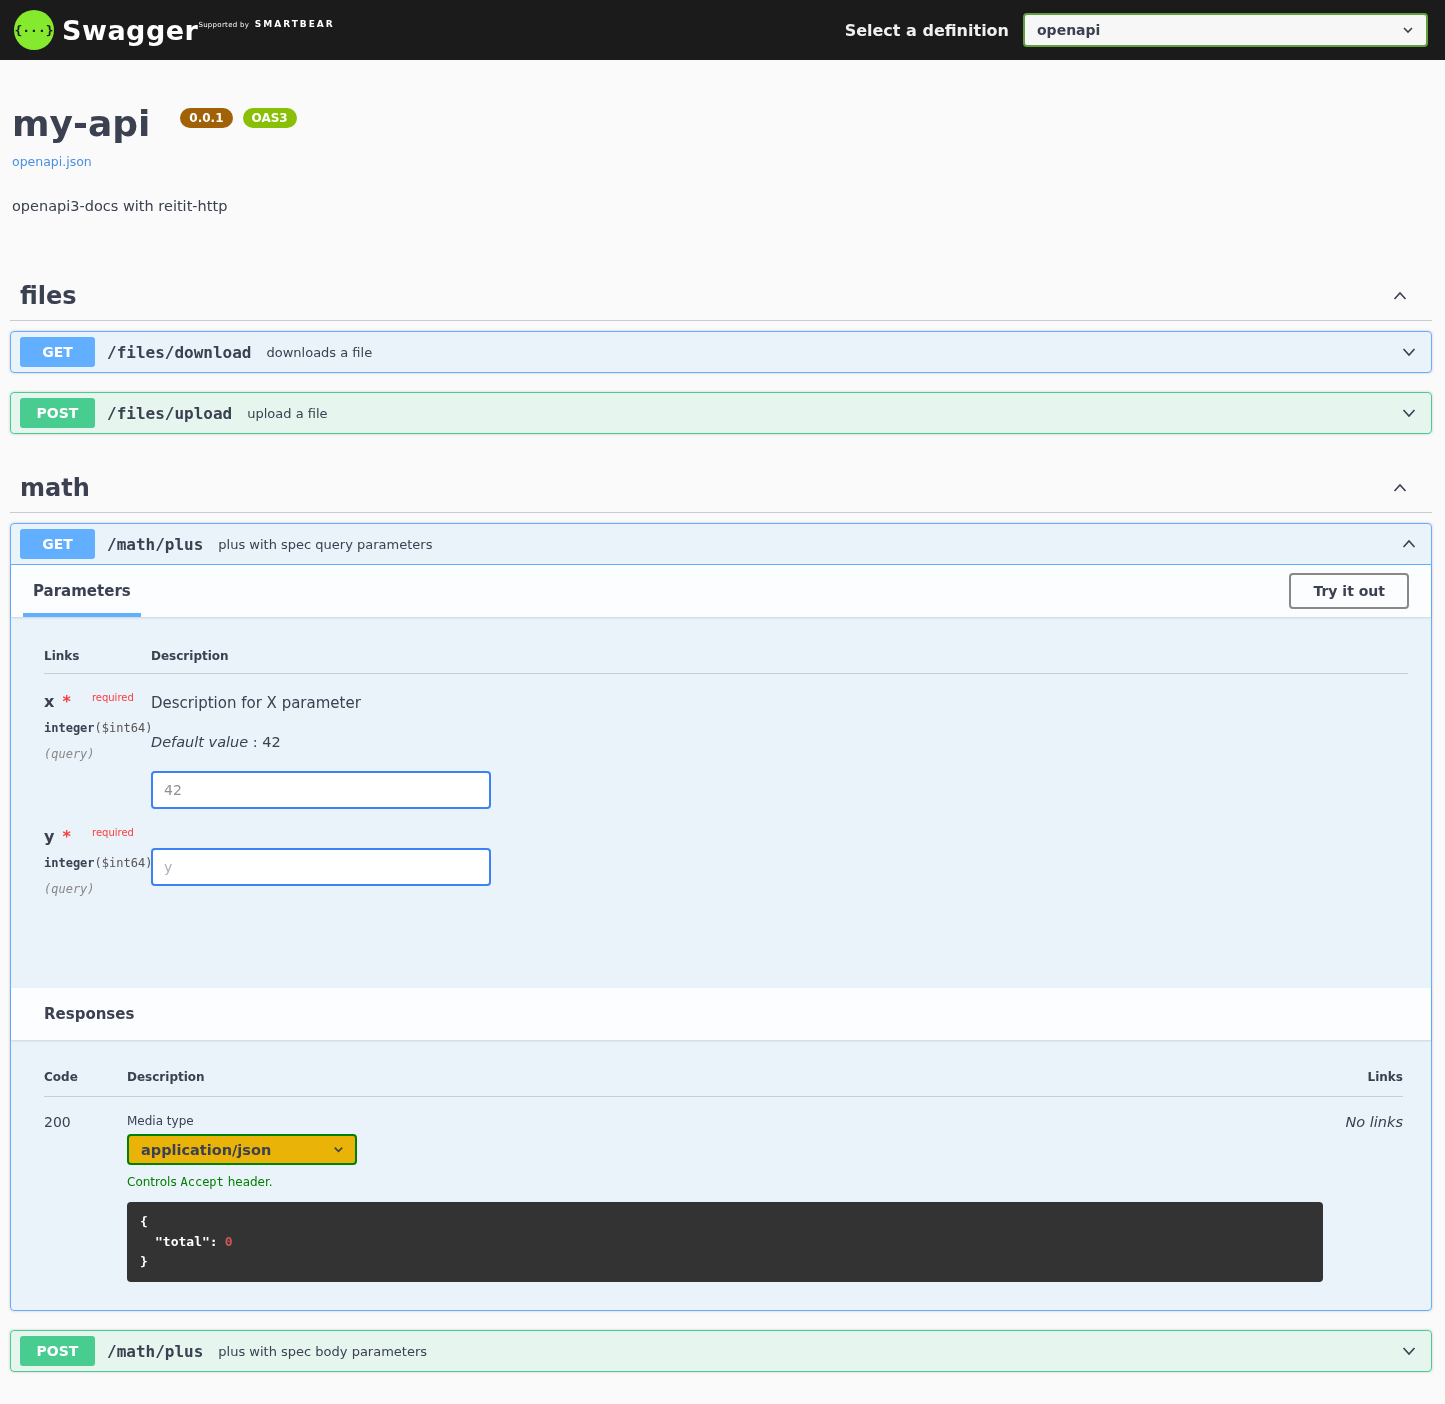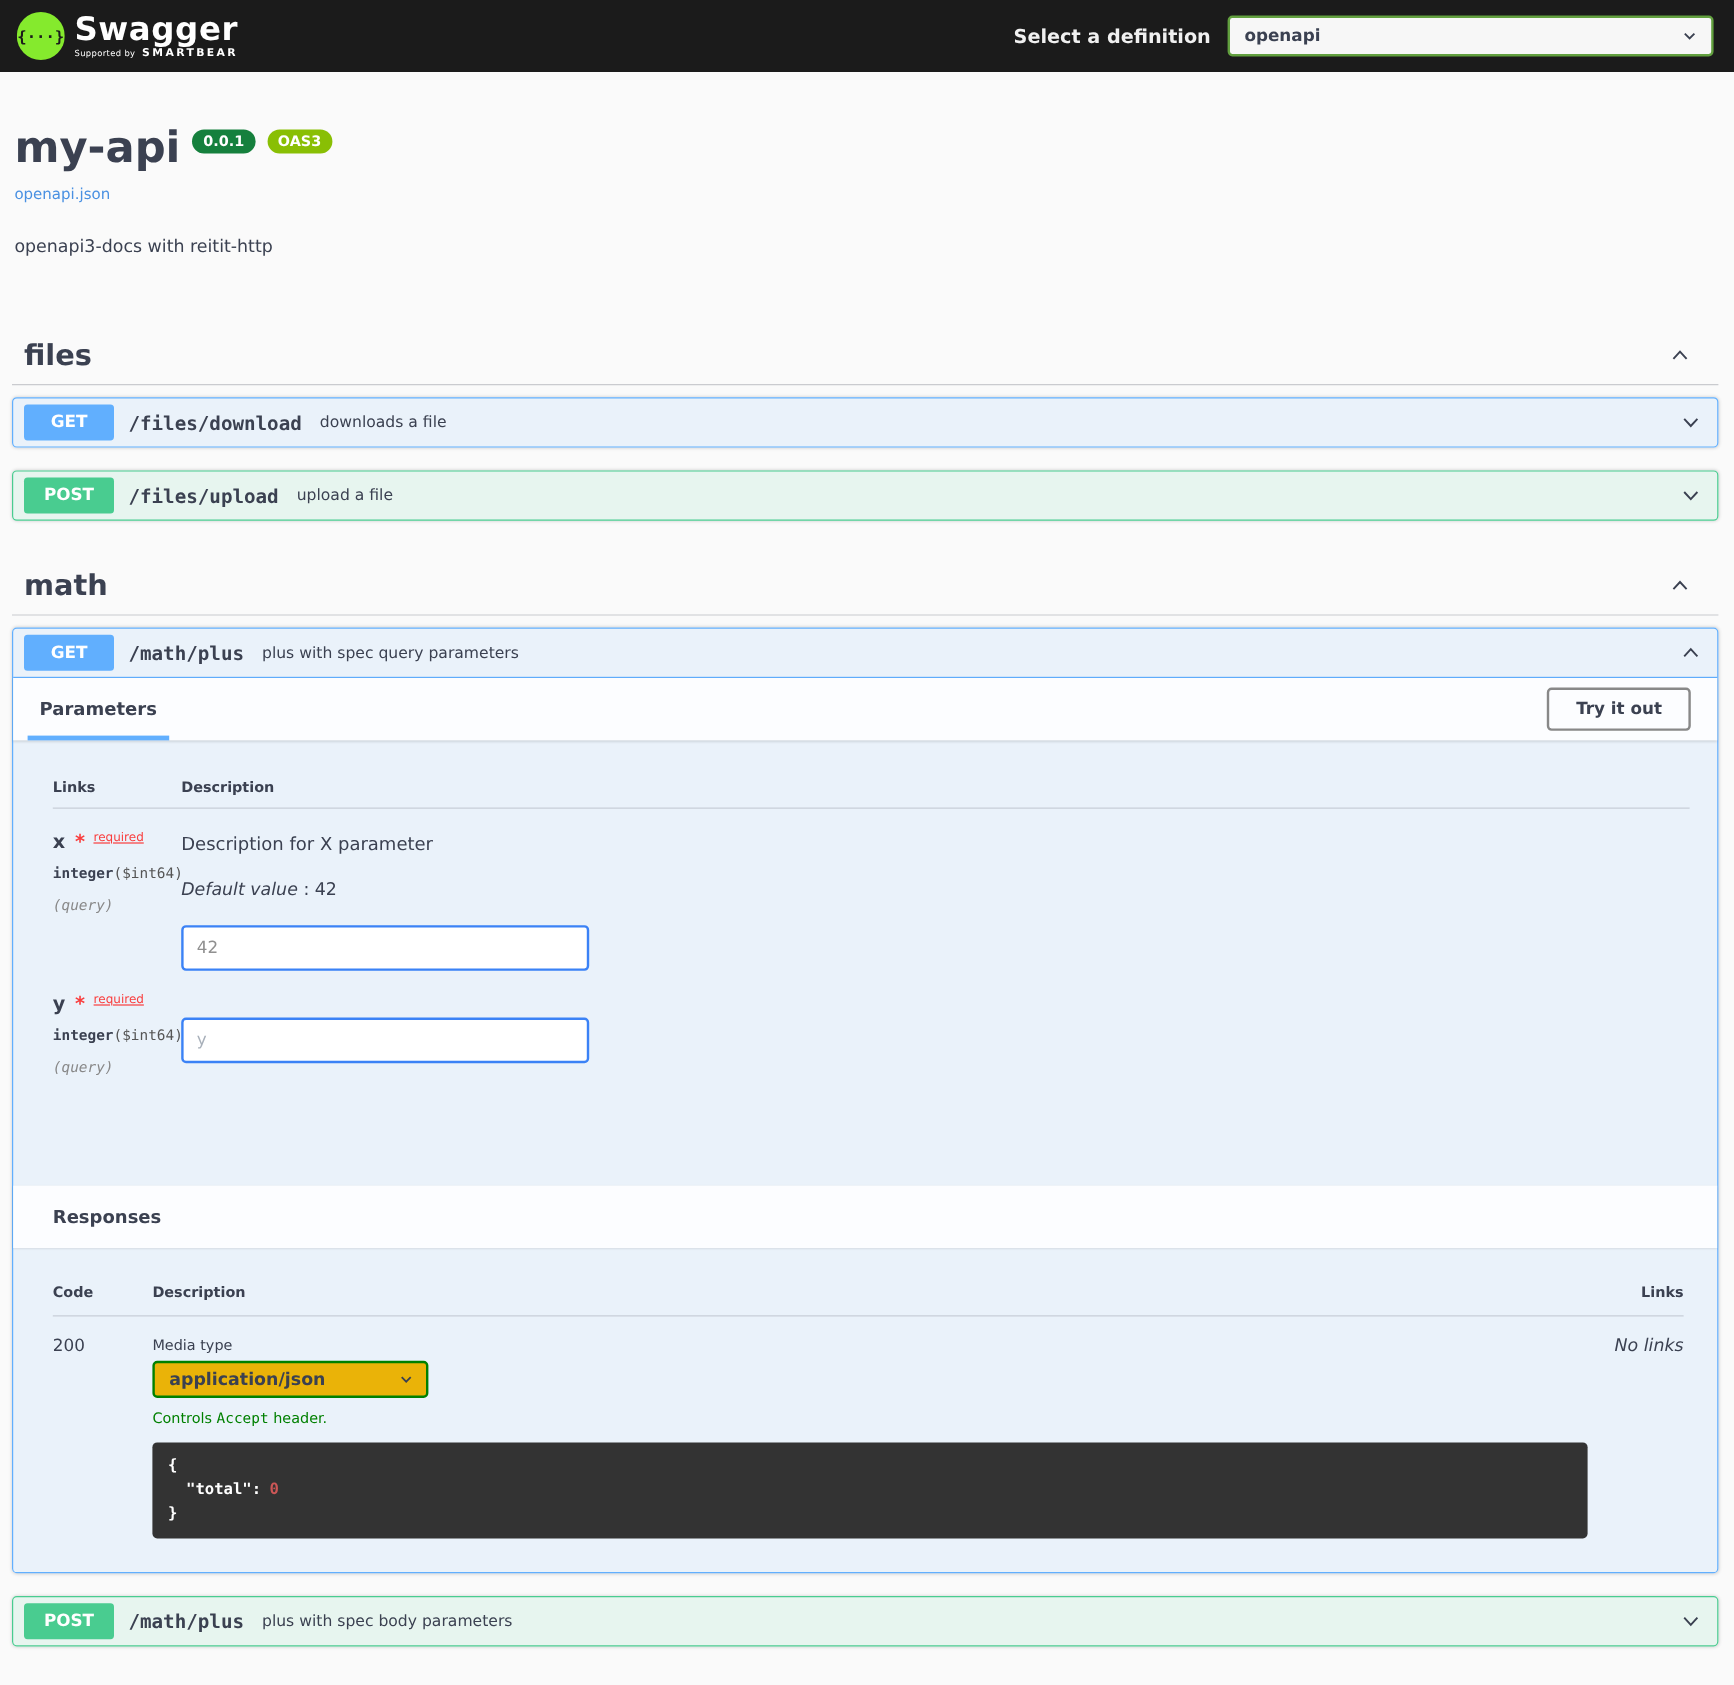--- a/index.html
+++ b/index.html
@@ -2,36 +2,36 @@
 <html><head>
 <meta charset="utf-8">
 <style>
   * { margin:0; padding:0; box-sizing:border-box; }
   html,body { background:#fafafa; font-family:"DejaVu Sans","Liberation Sans",sans-serif; color:#3b4151; }
   body { width:1445px; min-height:1404px; }
 
   
   .topbar { background:#1b1b1b; height:60px; display:flex; align-items:center; justify-content:space-between; padding:0 17px 0 14px; }
   .topbar-brand { display:flex; align-items:center; gap:8px; cursor:pointer; }
-  .brand-text { display:flex; flex-direction:column; line-height:1; }
+  .brand-text { display:flex; line-height:1; }
   .brand-name { color:#ffffff; font-size:27px; font-weight:700; letter-spacing:.5px; }
   .brand-sub { color:#ffffff; font-size:7px; margin-top:3px; letter-spacing:.3px;text-align:right; }
   .brand-sub-strong { font-weight:700; font-size:9px; letter-spacing:2px; margin-left:3px; }
   .topbar-select-wrap { display:flex; align-items:center; gap:14px; }
   .select-label { color:#f0f0f0; font-size:16px; font-weight:700; }
   .definition-select { width:405px; height:34px; background:#f7f7f7; border:2px solid #62a03f; border-radius:4px;
       display:flex; align-items:center; justify-content:space-between; padding:0 10px 0 12px;
       font-size:14px; font-weight:700; color:#3b4151; cursor:pointer; }
 
   
   .wrapper { padding:0 13px 0 10px; }
   .info { padding:46px 2px 0; }
   .api-title { font-size:36px; font-weight:700; color:#3b4151; display:flex; align-items:flex-start; gap:10px; line-height:1; }
   .badge { display:inline-block; font-size:12px; font-weight:700; color:#fff; border-radius:57px; padding:4px 9px; position:relative; top:2px; }
-  .badge-version { background:#15803d; }
+  .badge-version { background:#a16207;margin-left:20px; }
   .badge-oas { background:#89bf04; }
   .spec-link { display:inline-block; margin-top:12px; font-size:12.5px; color:#4990e2; text-decoration:none; cursor:pointer; }
   .api-desc { margin-top:28px; font-size:14.5px; color:#3b4151; }
 
   
   .tag-section { margin-top:30px; }
   .tag-section.first { margin-top:58px; }
   .tag-header { display:flex; align-items:center; justify-content:space-between; padding:10px 22px 10px 10px;
       border-bottom:1px solid rgba(59,65,81,.25); cursor:pointer; }
   .tag-header h3 { font-size:24px; font-weight:700; color:#3b4151; }
@@ -60,21 +60,21 @@
   .try-btn { background:transparent; border:2px solid #888; border-radius:4px; padding:8px 22px; font-size:14px; font-weight:700;
       color:#3b4151; font-family:inherit; cursor:pointer; }
 
   .params-body { padding:16px 23px 92px 33px; }
   .params-grid { display:grid; grid-template-columns:107px 1fr; }
   .params-head { font-size:12px; font-weight:700; padding:16px 0 10px; border-bottom:1px solid rgba(59,65,81,.2); }
   .param-row { padding-top:18px; }
   .param-name-line { font-size:16px; }
   .param-name { font-weight:700; color:#3b4151; }
   .req-star { color:#f93e3e; font-weight:700; margin-left:3px; }
-  .req-label { color:#f93e3e; font-size:10px; position:relative; top:-6px; margin-left:2px;text-decoration:underline; }
+  .req-label { color:#f93e3e; font-size:10px; position:relative; top:-6px; margin-left:16px; }
   .param-type { margin-top:10px; font-family:"DejaVu Sans Mono","Liberation Mono",monospace; font-size:12px; font-weight:700; color:#3b4151; }
   .param-format { font-weight:400; color:#555; }
   .param-in { margin-top:12px; font-family:"DejaVu Sans Mono","Liberation Mono",monospace; font-size:12px; font-style:italic; color:#888; }
   .param-desc { font-size:15px; padding-top:2px; }
   .param-default { margin-top:22px; font-size:14.5px; }
   .param-default .lbl { font-style:italic;text-align:center; }
   .param-input { display:block; margin-top:21px; width:340px; height:38px; border:2px solid #3b82f6; border-radius:4px; background:#fff;
       padding:8px 11px; font-size:14px; font-family:inherit; color:#909090; }
   .param-input::placeholder { color:#a8b0ba; }
 

